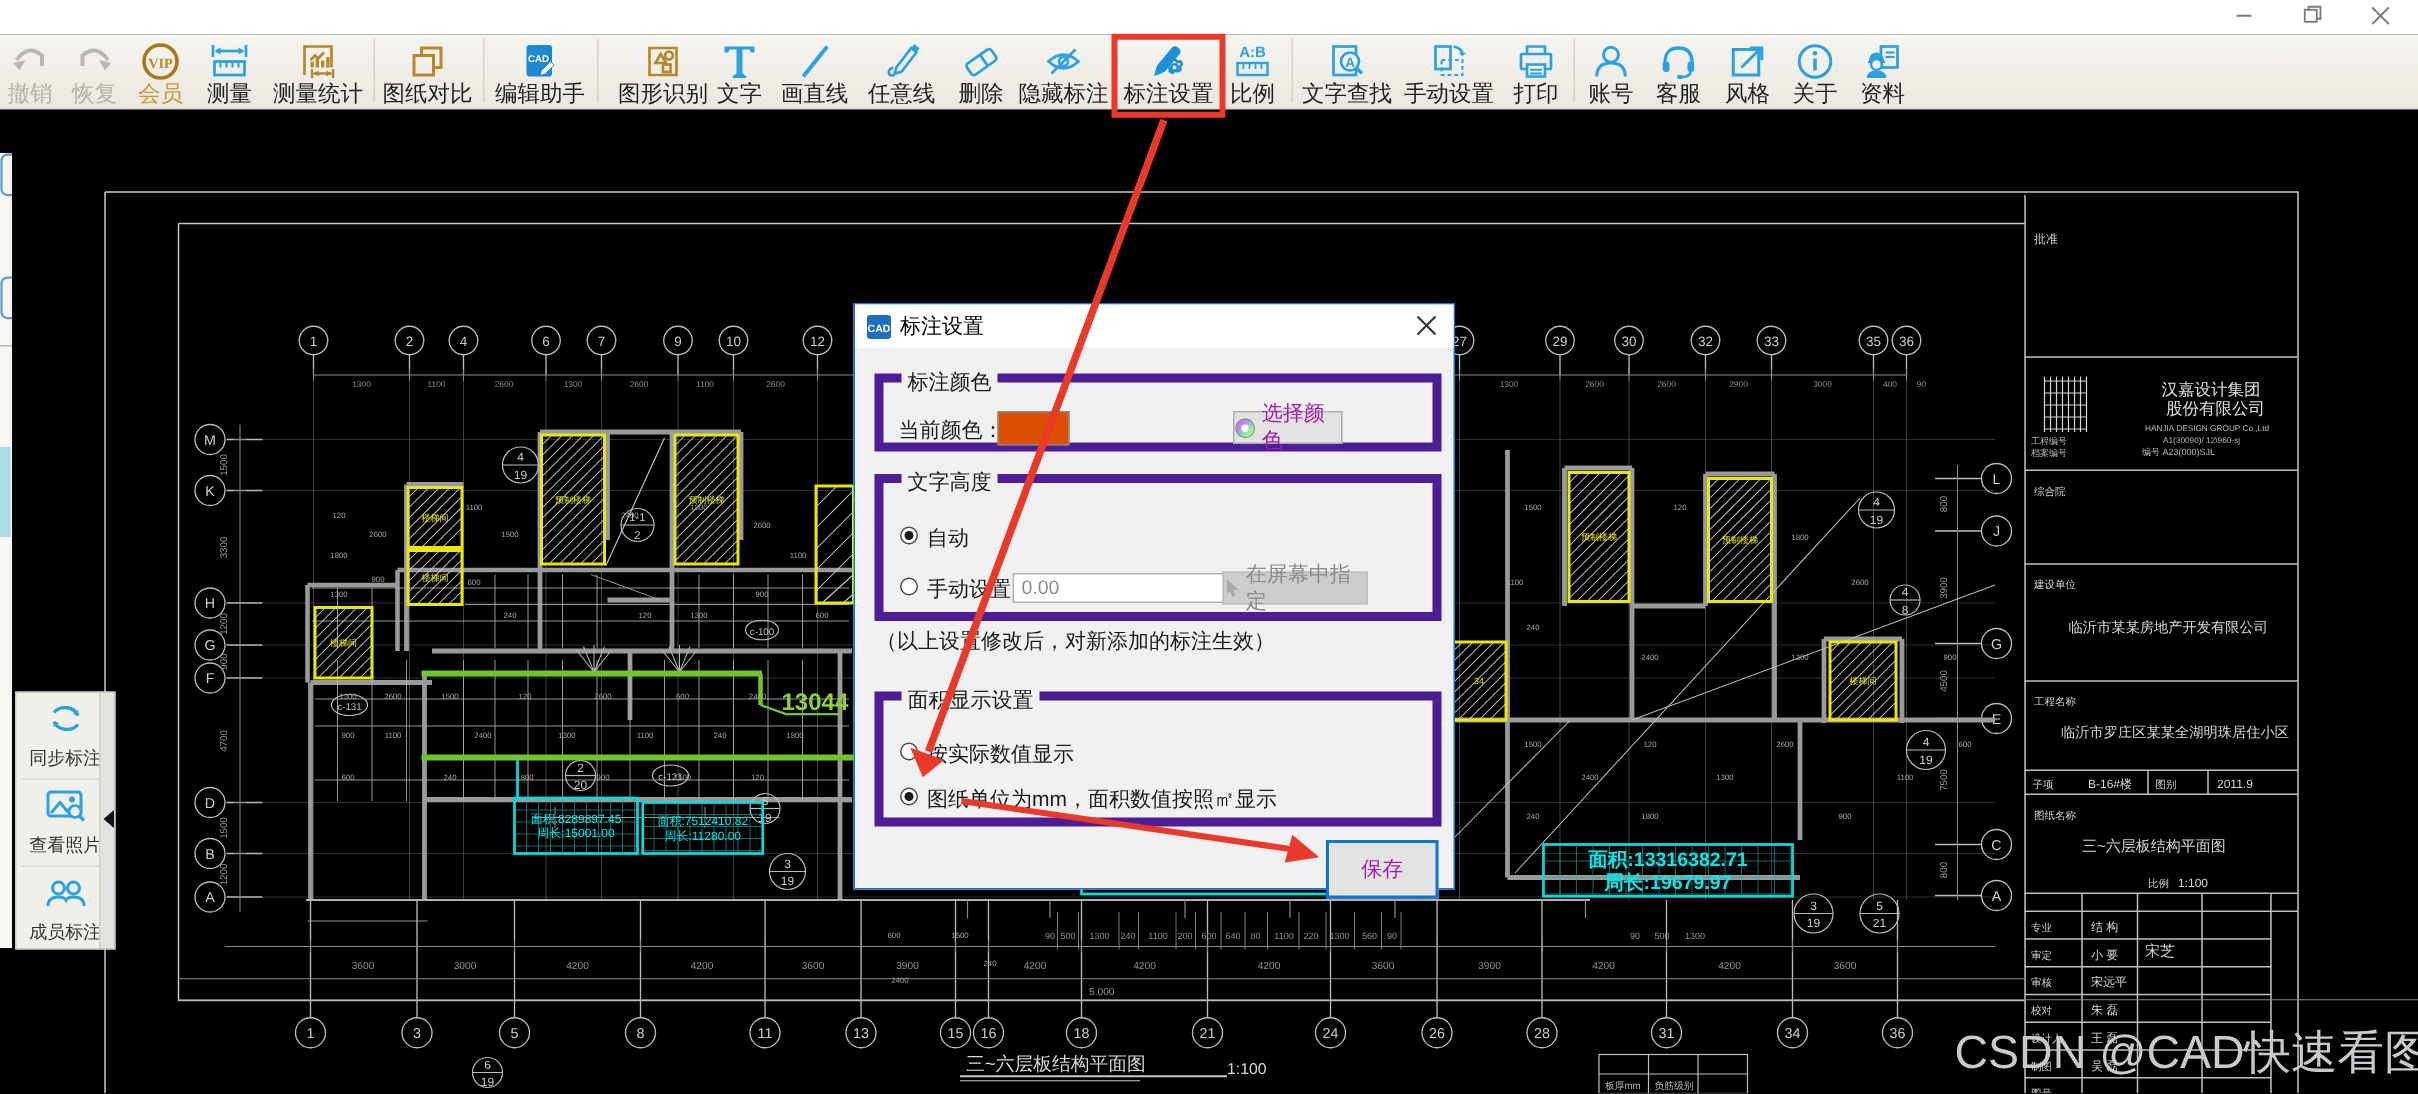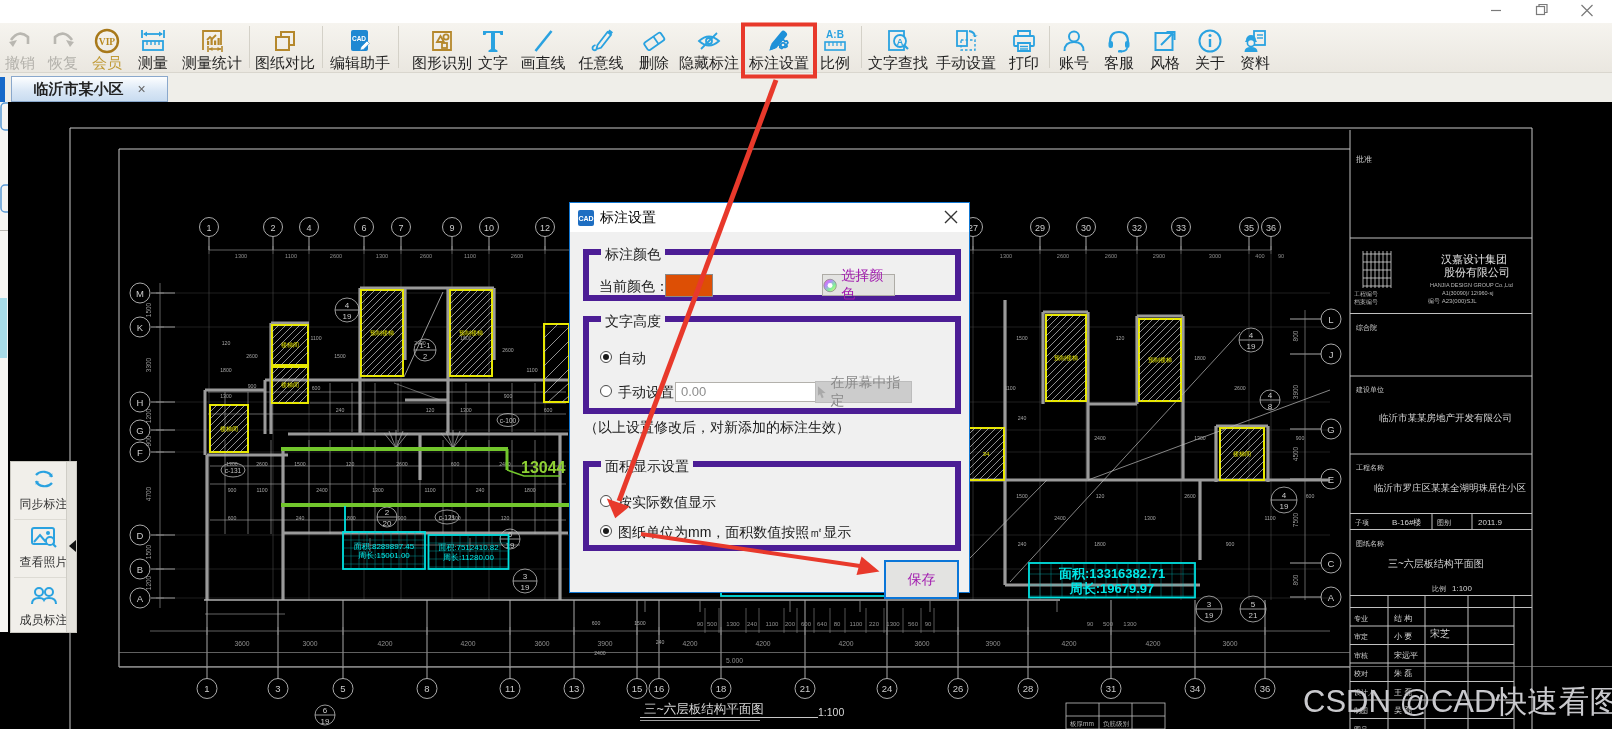--- a/index.html
+++ b/index.html
@@ -369,29 +369,20 @@
             <line x1="15" y1="10" x2="21" y2="10" stroke="#2aa2e0" stroke-width="1.4"></line>
             <path d="M4 12 a5 5 0 0 1 10 0 l1 2 h-12 z" fill="#2aa2e0"></path>
             <circle cx="9" cy="15" r="3.6" fill="#f2f1ec" stroke="#2aa2e0" stroke-width="1.6"></circle>
             <path d="M2.5 24 q0 -5 6.5 -5 q6.5 0 6.5 5 z" fill="#2aa2e0"></path>
           </svg>
         </div>
 <div class="lb">资料</div>
 </div>
 </div>
 
-<div id="tabbar">
-
-<div id="tabedge"></div>
-
-<div id="tab1">
-        <span>临沂市某小区</span>
-        <span class="x">×</span>
-      </div>
-</div>
 
 <svg id="cad" width="1612" height="627" viewBox="0 102 1612 627" style="position:absolute;left:0;top:102px;background:#000">
 
 <g stroke="#c8c8c8" stroke-width="1" fill="none">
 <path d="M70 128 H1532 V729 M70 128 V729"></path>
 <path d="M119 149 V667 H1350 M119 149 H1350"></path>
 </g>
 
 <g stroke="#c0c0c0" stroke-width="1" fill="none">
 <line x1="1350" y1="130" x2="1350" y2="729"></line>

